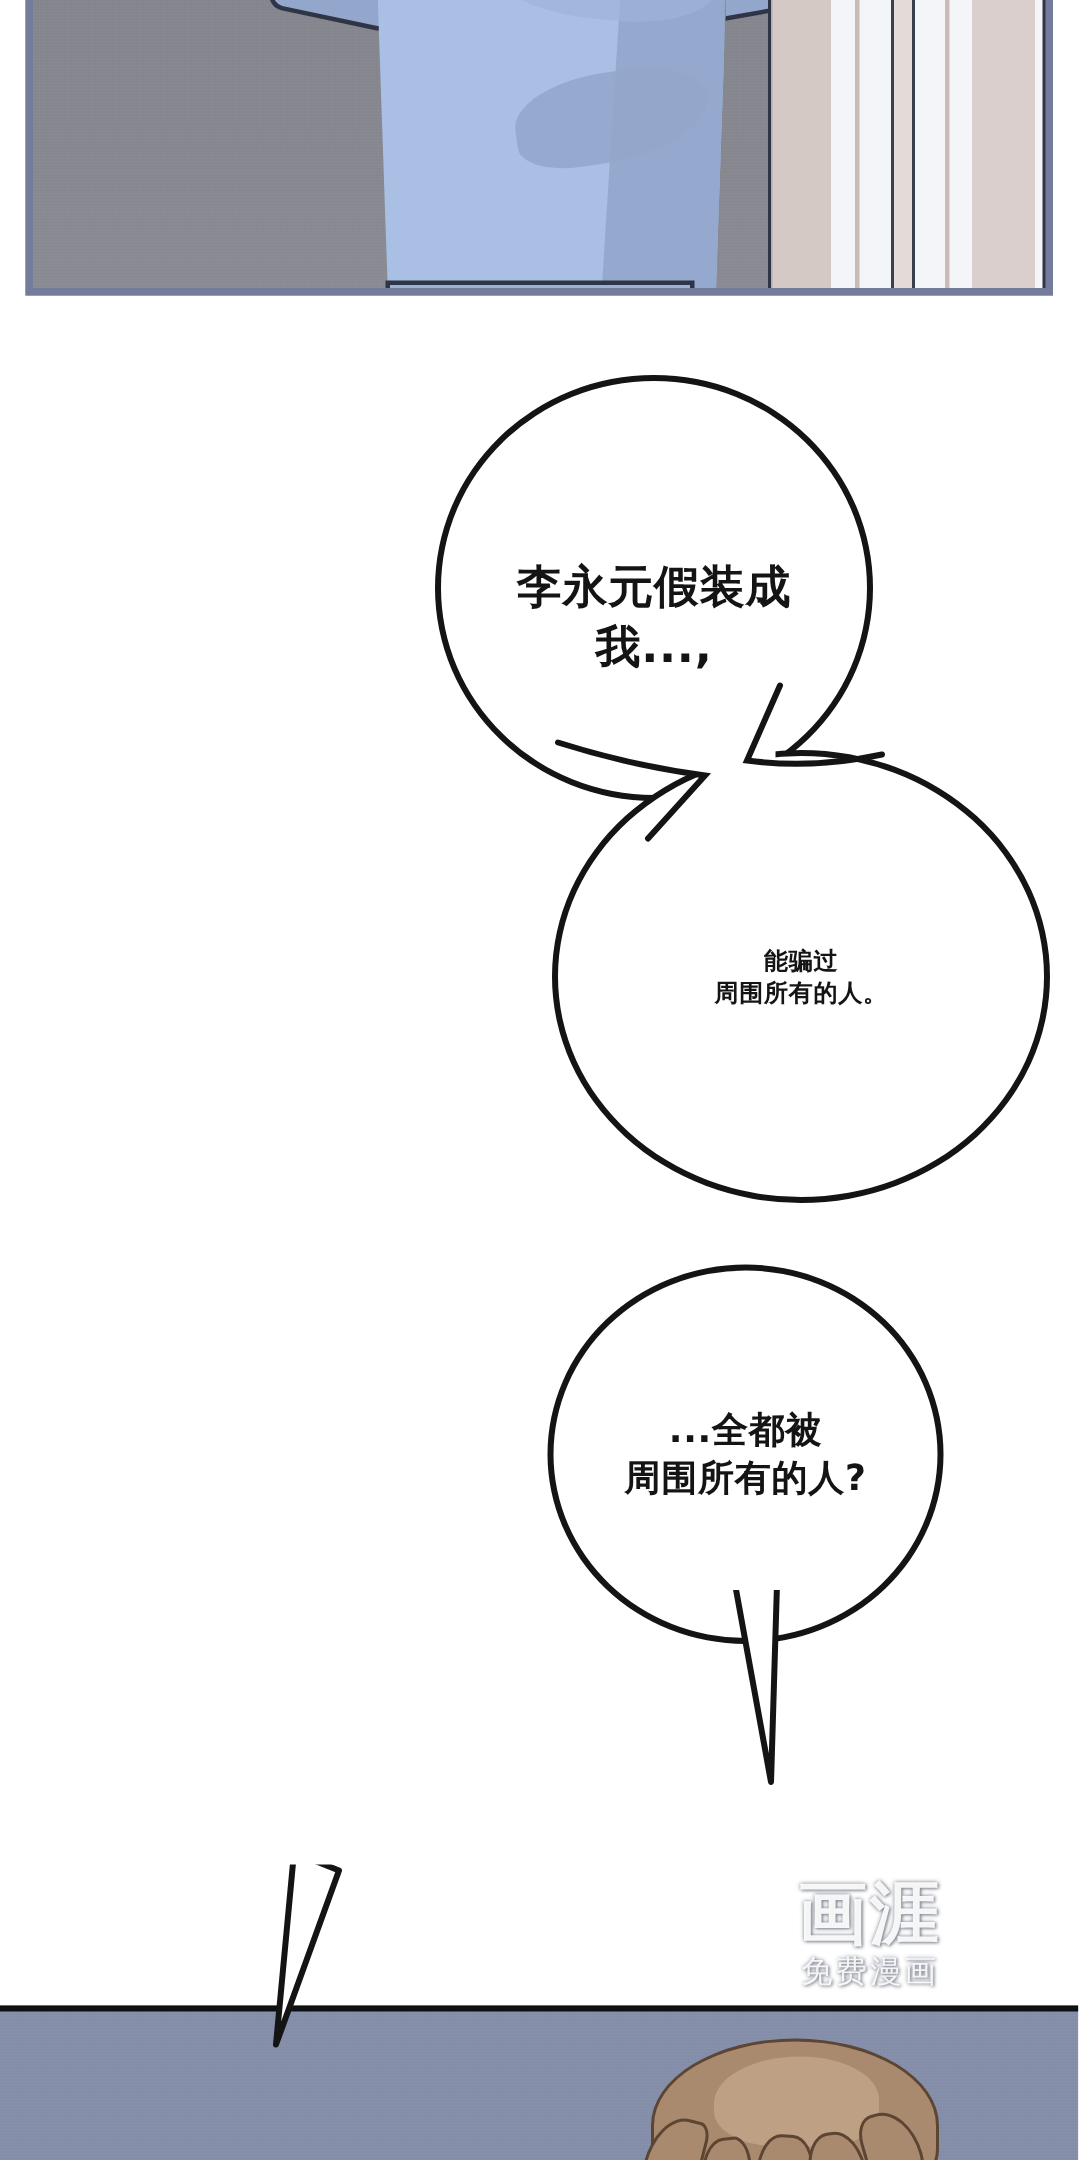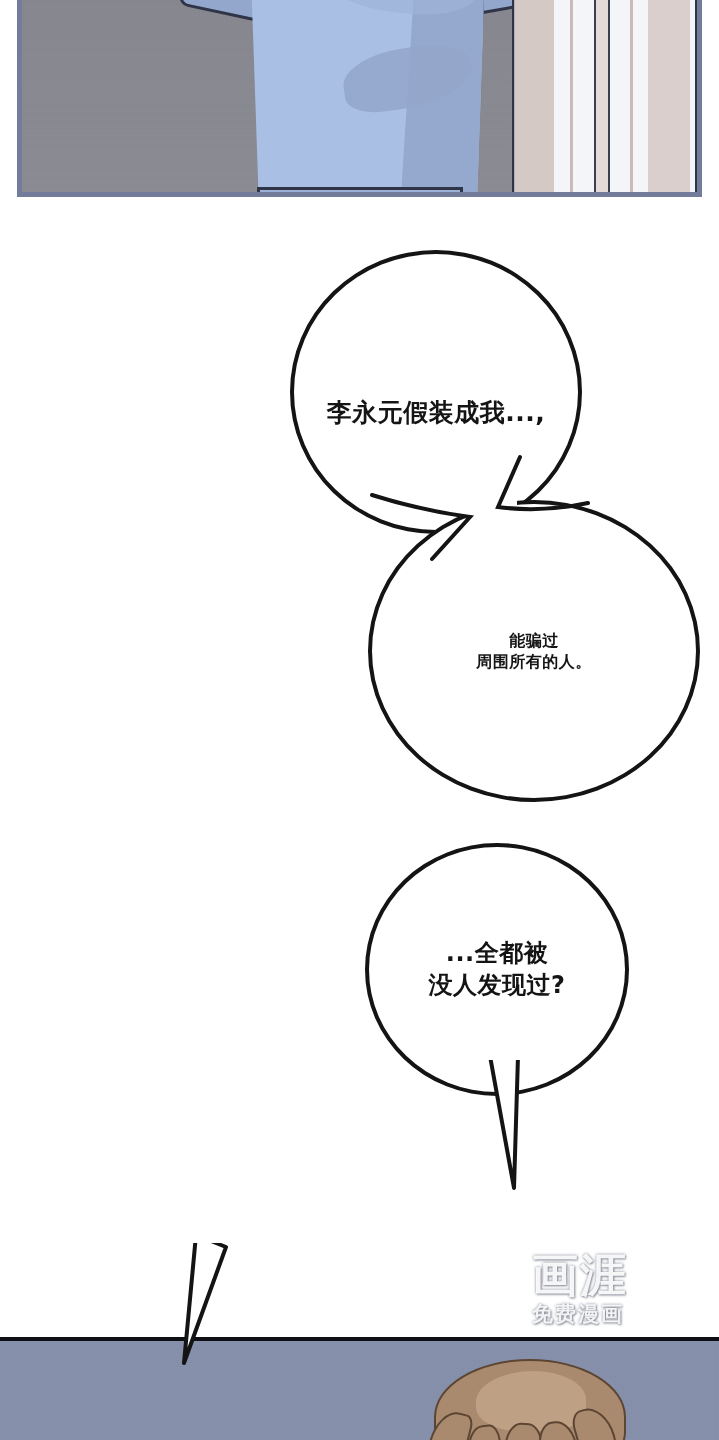--- a/index.html
+++ b/index.html
@@ -117,21 +117,21 @@
     color: #141414;
     text-align: center;
     line-height: 1.32;
     font-weight: 700;
     letter-spacing: .5px;
     white-space: pre-line;
     padding: 0 14px;
   }
 
   #bubble-1 { left: 290px; top: 250px; width: 292px; height: 284px; }
-  #bubble-1 .bubble-text { font-size: 25px; margin-top: 40px; }
+  #bubble-1 .bubble-text { font-size: 30px; margin-top: 40px; }
 
   #bubble-2 { left: 368px; top: 500px; width: 332px; height: 302px; }
   #bubble-2 .bubble-text { font-size: 16px; }
 
   #bubble-3 { left: 365px; top: 843px; width: 264px; height: 253px; }
   #bubble-3 .bubble-text { font-size: 24px; }
 
   #bubble-4 { left: 122px; top: 1080px; width: 228px; height: 205px; }
   #bubble-4 .bubble-text { font-size: 24px; }
 
@@ -198,36 +198,37 @@
     position:absolute; background:#a98a6e;
     border:2px solid #5c4533;
   }
 
   
   .watermark {
     position: absolute;
     left: 532px;
     top: 1252px;
     z-index: 40;
+    text-align: center;
     user-select: none;
   }
   .wm-logo {
     font-size: 46px;
     font-weight: 700;
     color: rgba(255,255,255,.92);
     letter-spacing: 2px;
     line-height: 1;
     text-shadow:
       0 0 3px rgba(120,125,140,.9),
       1px 1px 2px rgba(90,95,110,.6);
   }
   .wm-sub {
     margin-top: 6px;
     font-size: 21px;
-    font-weight: 700;
+    font-weight: 400;
     color: rgba(255,255,255,.88);
     letter-spacing: 2px;
     line-height: 1;
     text-shadow:
       0 0 3px rgba(120,125,140,.9),
       1px 1px 2px rgba(90,95,110,.6);
   }
 </style>
 </head>
 <body>
@@ -273,21 +274,21 @@
 周围所有的人。</div>
   </div>
 
   <svg class="tail-svg" id="tail-connector" viewBox="0 0 220 110">
     <path d="M 2 40 C 40 52, 70 58, 100 62 L 62 104" fill="none" stroke="#141414" stroke-width="4" stroke-linecap="round"></path>
     <path d="M 150 2 L 128 52 C 158 56, 190 54, 218 48" fill="none" stroke="#141414" stroke-width="4" stroke-linecap="round"></path>
   </svg>
 
   <div class="bubble" id="bubble-3">
     <div class="bubble-text">...全都被
-没人发现过?</div>
+周围所有的人?</div>
   </div>
 
   <svg class="tail-svg" id="tail-3" viewBox="0 0 130 160">
     <path d="M 50 16 L 74 148 L 78 16 Z" fill="#ffffff" stroke="#141414" stroke-width="4" stroke-linejoin="round"></path>
     <rect x="48" y="4" width="34" height="16" fill="#ffffff"></rect>
   </svg>
 
 
   <svg class="tail-svg" id="tail-4" viewBox="0 0 130 150">
     <path d="M 46 10 L 34 138 L 76 22 Z" fill="#ffffff" stroke="#141414" stroke-width="4" stroke-linejoin="round"></path>

